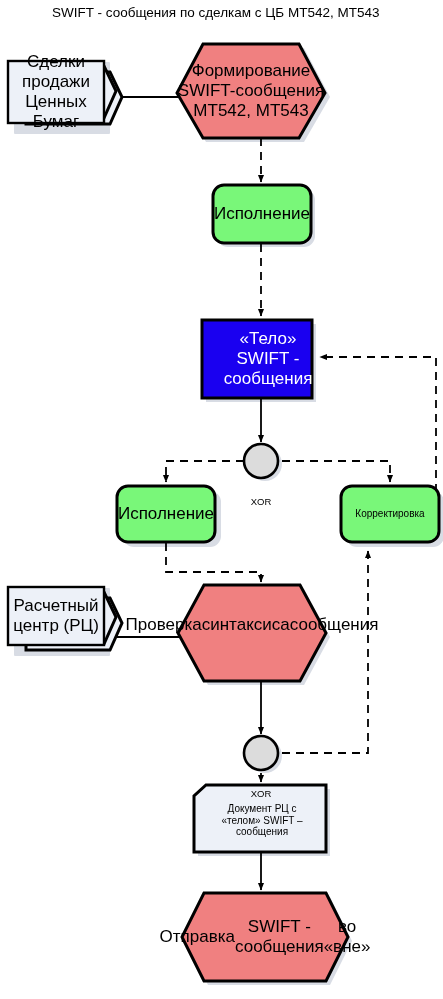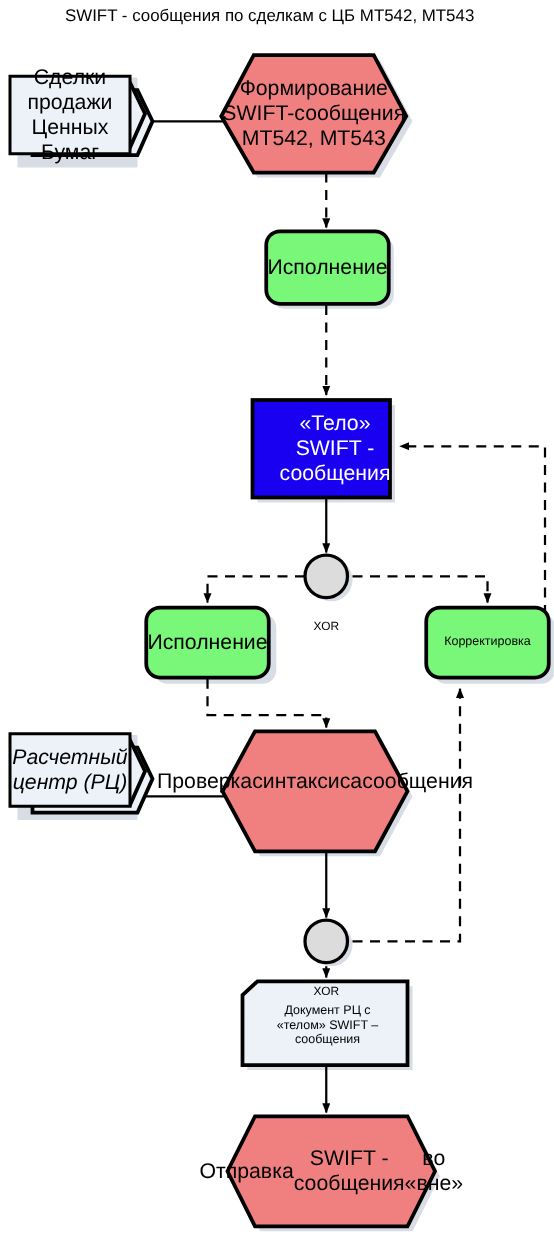--- a/index.html
+++ b/index.html
@@ -168,21 +168,21 @@
 </div>
 
 <div class="node-label lbl-dark fs11" style="left:117px;top:486px;width:98px;height:56px;">
   <span>Исполнение</span>
 </div>
 
 <div class="node-label lbl-dark fs10" style="left:341px;top:486px;width:98px;height:56px;">
   <span>Корректировка</span>
 </div>
 
-<div class="node-label lbl-dark fs11" style="left:8px;top:587px;width:96px;height:58px;flex-direction:column;font-style:italic;">
+<div class="node-label lbl-dark fs11" style="left:8px;top:587px;width:96px;height:58px;flex-direction:column;">
   <span>Расчетный</span>
   <span>центр (РЦ)</span>
 </div>
 
 <div class="node-label lbl-dark fs11" style="left:178px;top:585px;width:148px;height:80px;flex-direction:row;">
   <span>Проверка</span>
   <span>синтаксиса</span>
   <span>сообщения</span>
 </div>
 

